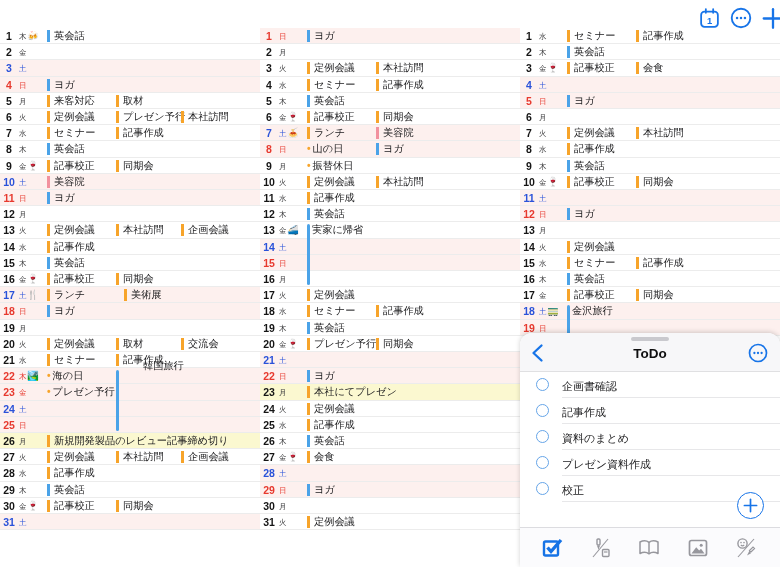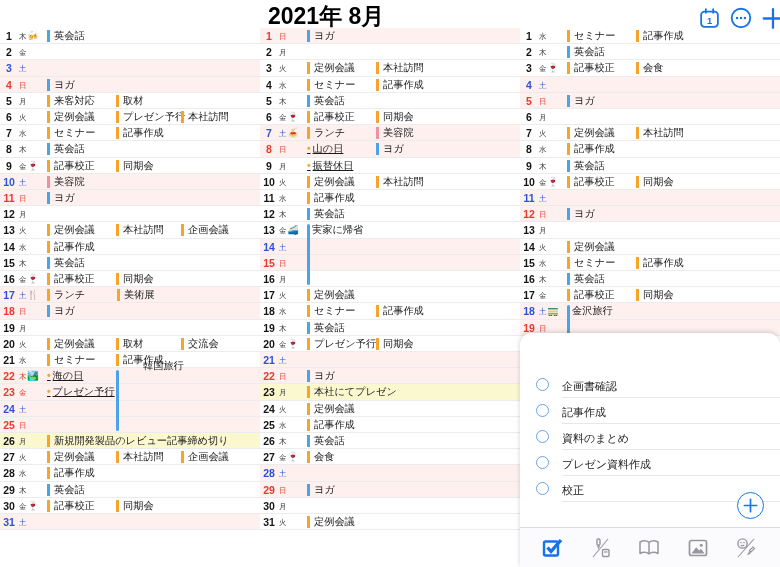--- a/index.html
+++ b/index.html
@@ -18,21 +18,21 @@
   .dwd{position:absolute;left:19px;top:4px;font-size:7.5px;color:#3a3a3c;line-height:9px;}
   .day-sun .dnum,.day-sun .dwd{color:#e7392e;}
   .day-sat .dnum,.day-sat .dwd{color:#2a52d9;}
   .emo{position:absolute;left:27px;top:2px;font-size:9.5px;line-height:12px;}
 
   .ev{position:absolute;top:2px;height:12px;line-height:12.5px;font-size:10.2px;color:#1b1b1d;white-space:nowrap;border-left:3px solid transparent;padding-left:4px;}
   .ev.c-orange{border-left-color:#f7a42a;}
   .ev.c-blue{border-left-color:#4ba3e8;}
   .ev.c-pink{border-left-color:#f2919e;}
   .ev.no-bar{border-left:none;padding-left:5px;}
-  .ev.dot{border-left:none;padding-left:0;text-decoration:underline;}
+  .ev.dot{border-left:none;padding-left:0;}
   .ev.dot::before{content:"\2022";color:#f7a42a;font-weight:bold;margin-right:2px;}
   .mline{position:absolute;width:3px;border-radius:1.5px;background:#4ba3e8;}
 
   .top-actions{position:absolute;left:697px;top:6px;display:flex;align-items:center;gap:8px;}
   .icon-btn{width:24px;height:24px;display:flex;align-items:center;justify-content:center;}
 
   
   #todo-panel{position:absolute;left:520px;top:333px;width:260px;height:234px;background:#fff;border-radius:12px 12px 0 0;box-shadow:0 -1px 5px rgba(0,0,0,.18);}
   .panel-header{position:absolute;left:0;top:0;width:260px;height:39px;background:#f7f7f9;border-bottom:1px solid #e0e0e2;border-radius:12px 12px 0 0;box-sizing:border-box;}
   .handle{position:absolute;top:4px;left:50%;transform:translateX(-50%);width:38px;height:4px;border-radius:2px;background:#c9c9ce;}
@@ -144,21 +144,21 @@
         <span class="dwd">金</span>
         <span class="emo">🍷</span>
         <span class="ev c-orange" style="left: 47px;">記事校正</span>
         <span class="ev c-orange" style="left: 116px;">同期会</span>
       </div>
       <div class="day-row day-sat bg-weekend" style="top: 287.2px; height: 16.2px;">
         <span class="dnum">17</span>
         <span class="dwd">土</span>
         <span class="emo">🍴</span>
         <span class="ev c-orange" style="left: 47px;">ランチ</span>
-        <span class="ev c-orange" style="left: 117px; text-align: center;">美術展</span>
+        <span class="ev c-orange" style="left: 124px; text-align: center;">美術展</span>
       </div>
       <div class="day-row day-sun bg-weekend" style="top: 303.4px; height: 16.2px;">
         <span class="dnum">18</span>
         <span class="dwd">日</span>
         <span class="ev c-blue" style="left: 47px;">ヨガ</span>
       </div>
       <div class="day-row" style="top: 319.6px; height: 16.2px;">
         <span class="dnum">19</span>
         <span class="dwd">月</span>
       </div>
@@ -224,21 +224,20 @@
         <span class="ev c-orange" style="left: 116px;">同期会</span>
       </div>
       <div class="day-row day-sat bg-weekend" style="top: 514px; height: 16.2px;">
         <span class="dnum">31</span>
         <span class="dwd">土</span>
       </div>
       <div class="mline" style="left: 116px; top: 370.2px; height: 60.8px;"></div>
       <span class="ev no-bar" style="left: 116px; top: 360px; position: absolute; margin-left: 22px;">韓国旅行</span>
     </div>
   <div class="col" id="col1" style="left:260px">
-    <div class="month-title">2021年 8月</div>
   <div class="rows-top-line" style="top: 28px;"></div>
       <div class="day-row day-sun bg-weekend" style="top: 28px; height: 16.2px;">
         <span class="dnum">1</span>
         <span class="dwd">日</span>
         <span class="ev c-blue" style="left: 47px;">ヨガ</span>
       </div>
       <div class="day-row" style="top: 44.2px; height: 16.2px;">
         <span class="dnum">2</span>
         <span class="dwd">月</span>
       </div>
@@ -519,20 +518,37 @@
     </div>
     <div class="icon-btn">
       <svg width="25" height="25" viewBox="0 0 22 22">
         <line x1="11" y1="2.5" x2="11" y2="19.5" stroke="#1774e8" stroke-width="2.1" stroke-linecap="round"></line>
         <line x1="2.5" y1="11" x2="19.5" y2="11" stroke="#1774e8" stroke-width="2.1" stroke-linecap="round"></line>
       </svg>
     </div>
   </div>
 
   <div id="todo-panel">
+    <div class="panel-header">
+      <div class="handle"></div>
+      <div class="back-btn">
+        <svg width="22" height="22" viewBox="0 0 22 22">
+          <polyline points="13.5,3.5 5.5,11 13.5,18.5" fill="none" stroke="#1774e8" stroke-width="2.3" stroke-linecap="round" stroke-linejoin="round"></polyline>
+        </svg>
+      </div>
+      <div class="panel-title">ToDo</div>
+      <div class="more-btn">
+        <svg width="22" height="22" viewBox="0 0 22 22">
+          <circle cx="11" cy="11" r="8.5" fill="none" stroke="#1774e8" stroke-width="1.7"></circle>
+          <circle cx="7.4" cy="11" r="1.15" fill="#1774e8"></circle>
+          <circle cx="11" cy="11" r="1.15" fill="#1774e8"></circle>
+          <circle cx="14.6" cy="11" r="1.15" fill="#1774e8"></circle>
+        </svg>
+      </div>
+    </div>
     <div class="todo-list" id="todo-list">
         <div class="todo-item">
           <span class="todo-check"></span>
           <span class="todo-label">企画書確認</span>
         </div>
         <div class="todo-item">
           <span class="todo-check"></span>
           <span class="todo-label">記事作成</span>
         </div>
         <div class="todo-item">

